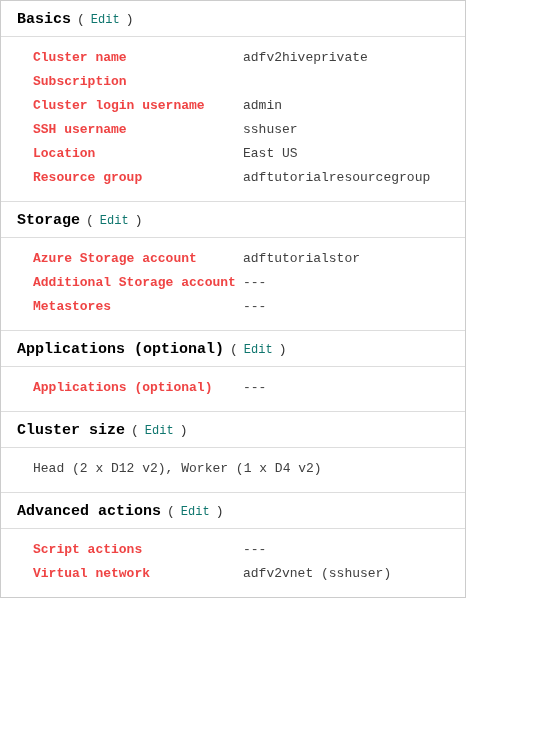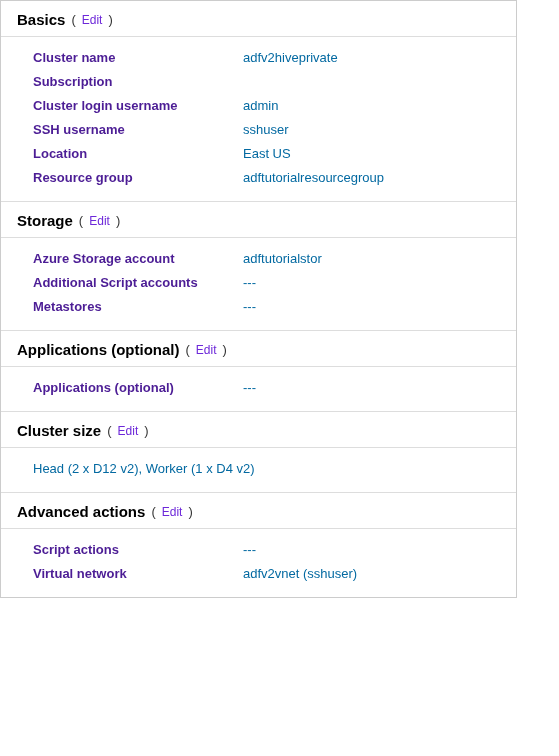--- a/index.html
+++ b/index.html
@@ -11,43 +11,44 @@
     body {
       font-family: "Segoe UI", Arial, sans-serif;
       font-size: 13px;
       background: #fff;
       color: #333;
       width: 559px;
       min-height: 756px;
     }
 
     .page-container {
-      width: 517px;
+      width: 466px;
       background: #fff;
       border: 1px solid #ccc;
+      font-family: Liberation Mono, monospace;
     }
 
     .section {
       padding: 0;
     }
 
     .section-header {
       padding: 10px 16px 8px 16px;
       font-size: 15px;
       font-weight: 600;
       color: #000;
       display: flex;
       align-items: center;
       gap: 6px;
     }
 
     .section-header .edit-link {
       font-size: 12px;
       font-weight: 400;
-      color: #6d28d9;
+      color: #0f766e;
       text-decoration: none;
       cursor: pointer;
       text-align: center;
     }
 
     .section-header .paren {
       font-weight: 400;
       font-size: 13px;
       color: #333;
     }
@@ -61,28 +62,28 @@
       display: flex;
       padding: 4px 16px 4px 32px;
       min-height: 22px;
       align-items: flex-start;
     }
 
     .field-label {
       width: 210px;
       min-width: 210px;
       font-weight: 600;
-      color: #4c1d95;
+      color: #ef4444;
       font-size: 13px;
       padding-top: 1px;
     }
 
     .field-value {
       flex: 1;
-      color: #0369a1;
+      color: #404040;
       font-size: 13px;
       padding-top: 1px;
     }
 
     .divider {
       border: none;
       border-top: 1px solid #ddd;
       margin: 0;
     }
   </style>
@@ -131,21 +132,21 @@
         <span class="paren">(</span>
         <a class="edit-link" href="#">Edit</a>
         <span class="paren">)</span>
       </div>
       <div class="section-body">
         <div class="field-row">
           <div class="field-label">Azure Storage account</div>
           <div class="field-value">adftutorialstor</div>
         </div>
         <div class="field-row">
-          <div class="field-label">Additional Script accounts</div>
+          <div class="field-label">Additional Storage account</div>
           <div class="field-value">---</div>
         </div>
         <div class="field-row">
           <div class="field-label">Metastores</div>
           <div class="field-value">---</div>
         </div>
       </div>
     </div>
     <hr class="divider">
     <div class="section">

